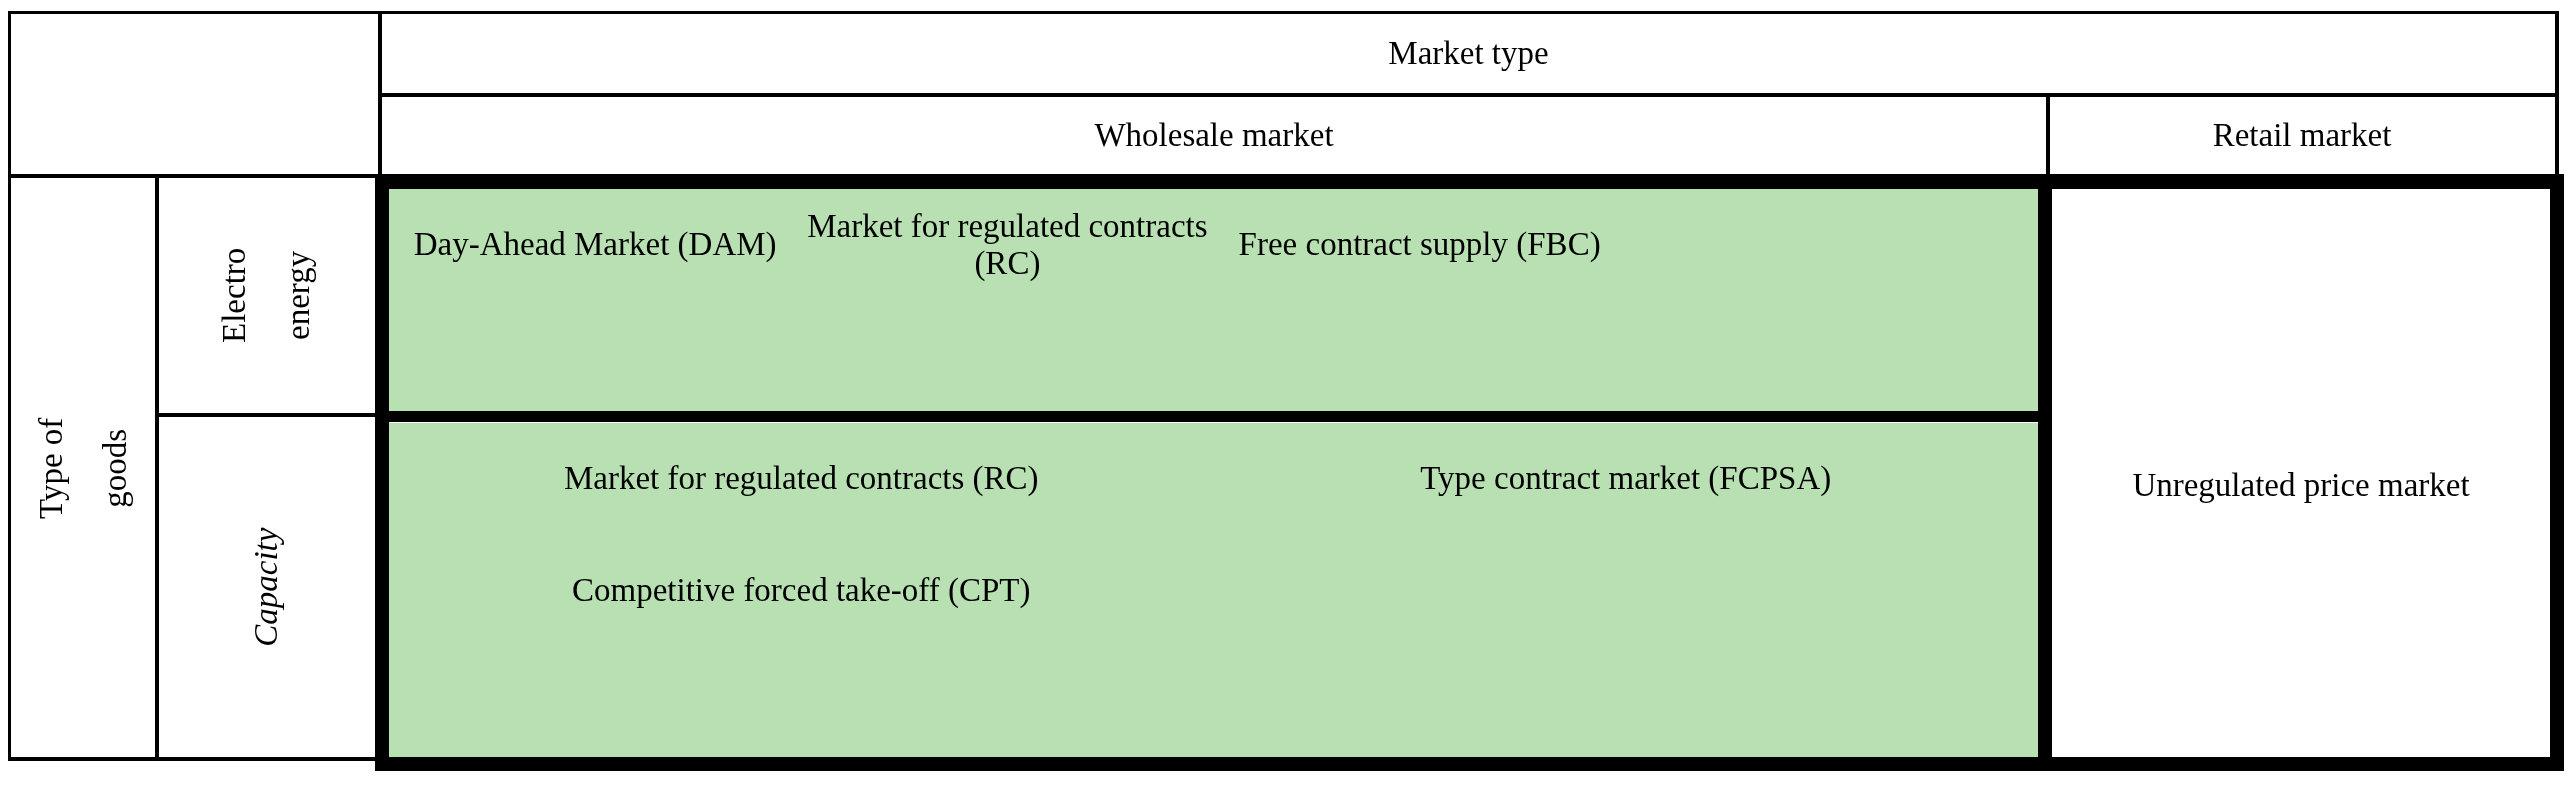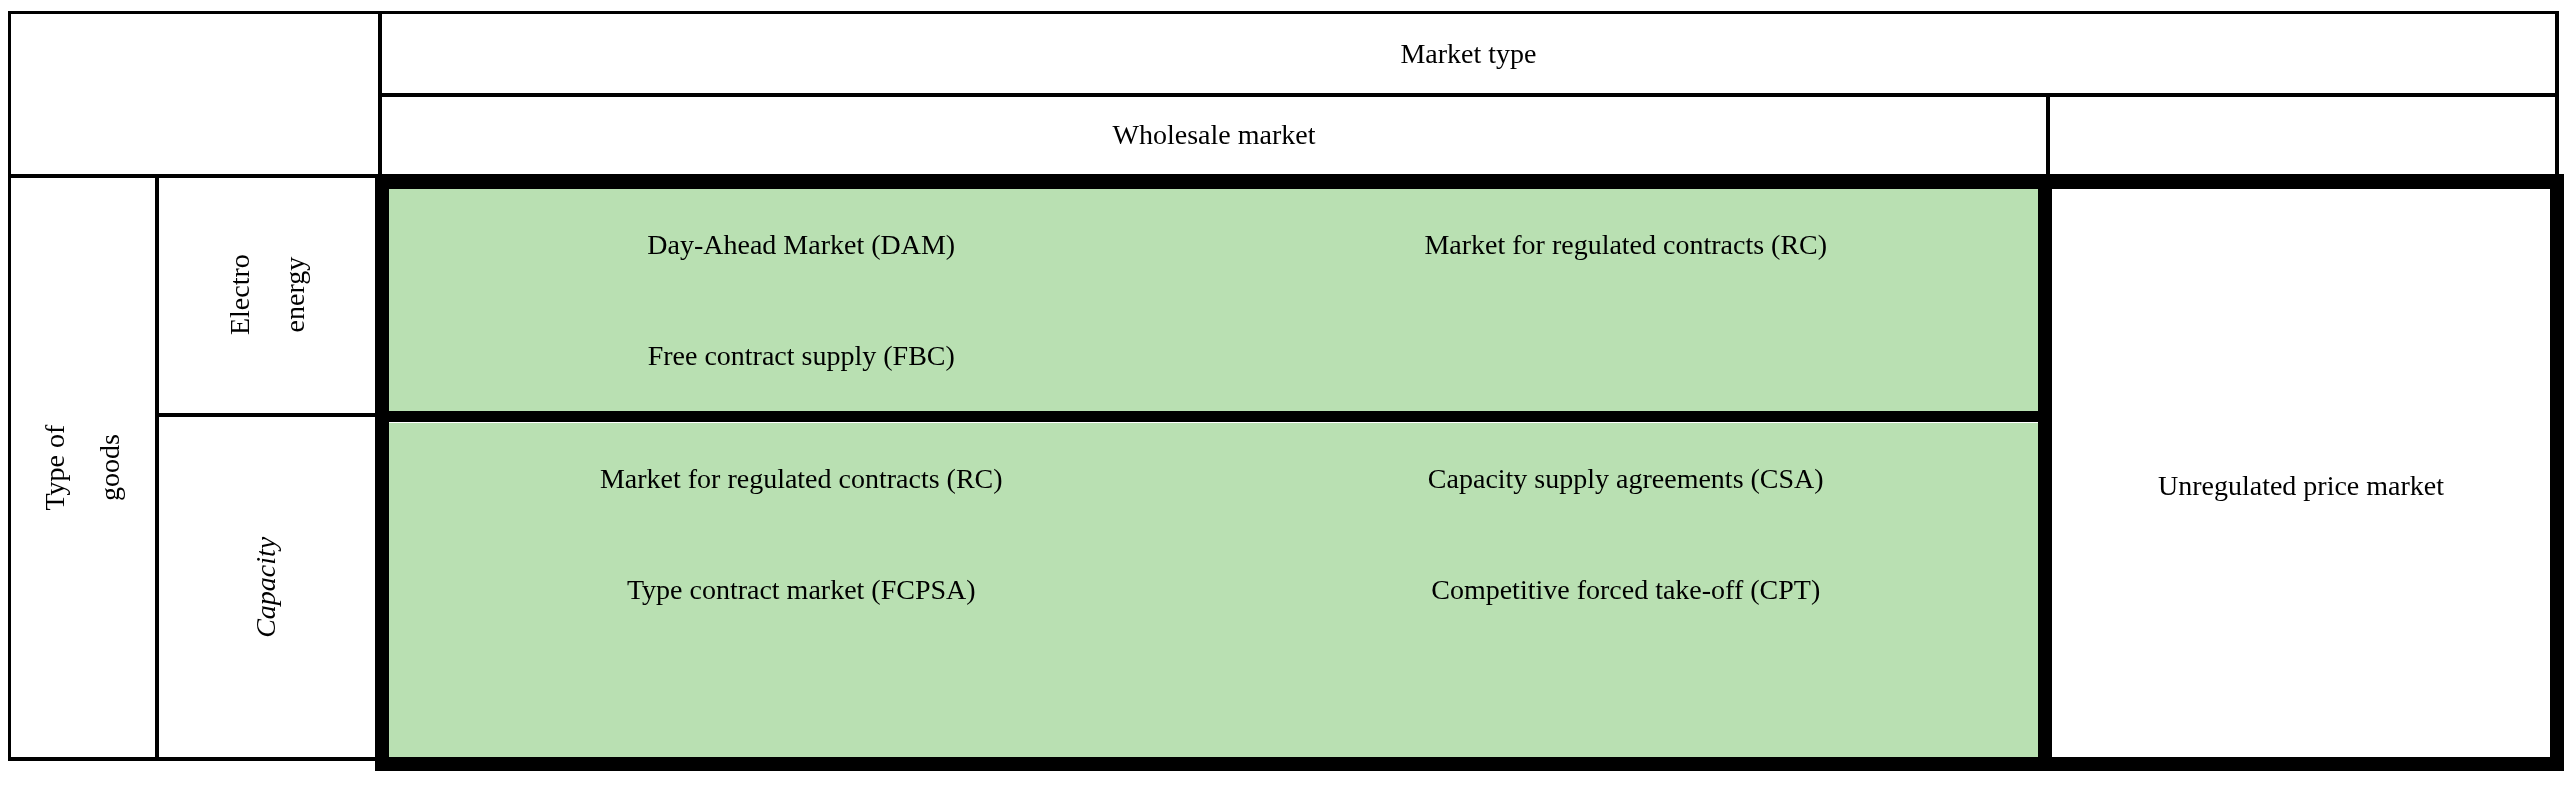--- a/index.html
+++ b/index.html
@@ -6,21 +6,21 @@
     margin: 0;
     padding: 0;
     background: #ffffff;
   }
   #canvas {
     position: relative;
     width: 2576px;
     height: 786px;
     background: #ffffff;
     font-family: "Liberation Serif", "DejaVu Serif", serif;
-    font-size: 28px;
+    font-size: 33px;
     color: #000000;
     overflow: hidden;
   }
   .ln {
     position: absolute;
     background: #000000;
   }
   .cell {
     position: absolute;
     display: flex;
@@ -45,21 +45,21 @@
     white-space: pre-line;
     text-align: center;
     line-height: 1.95;
   }
   .italic > span {
     font-style: italic;
   }
   .grid2x2 {
     position: absolute;
     display: grid;
-    grid-template-columns: 1fr 1fr;
+    grid-template-columns: 1fr 1fr 1fr 1fr;
     grid-template-rows: 1fr 1fr;
   }
   .grid2x3 {
     position: absolute;
     display: grid;
     grid-template-columns: 1fr 1fr;
     grid-template-rows: 1fr 1fr 1fr;
   }
   .gitem {
     display: flex;
@@ -128,41 +128,43 @@
   <div class="ln" id="tk-mid"></div>
   <div class="ln" id="tk-right"></div>
   <div class="ln" id="tk-green-divider"></div>
 
   <div class="cell" id="cell-market-type">
     <span>Market type</span>
   </div>
   <div class="cell" id="cell-wholesale">
     <span>Wholesale market</span>
   </div>
+  <div class="cell" id="cell-retail-hdr">
+    <span>Retail market</span>
+  </div>
 
   <div class="cell vert" id="cell-goods">
     <span>Type of goods</span>
   </div>
   <div class="cell vert" id="cell-electro">
     <span>Electro
 energy</span>
   </div>
   <div class="cell vert italic" id="cell-capacity">
     <span>Capacity</span>
   </div>
 
   <div class="grid2x2" id="cell-green-electro">
     <div class="gitem">Day-Ahead Market (DAM)</div>
     <div class="gitem">Market for regulated contracts (RC)</div>
     <div class="gitem">Free contract supply (FBC)</div>
   </div>
 
   <div class="grid2x3" id="cell-green-capacity">
     <div class="gitem">Market for regulated contracts (RC)</div>
-    <div class="gitem">Capacity supply agreements (CSA)</div>
     <div class="gitem">Type contract market (FCPSA)</div>
     <div class="gitem">Competitive forced take-off (CPT)</div>
   </div>
 
   <div class="cell" id="cell-retail-body">
     <span>Unregulated price market</span>
   </div>
 
 </div>
 

